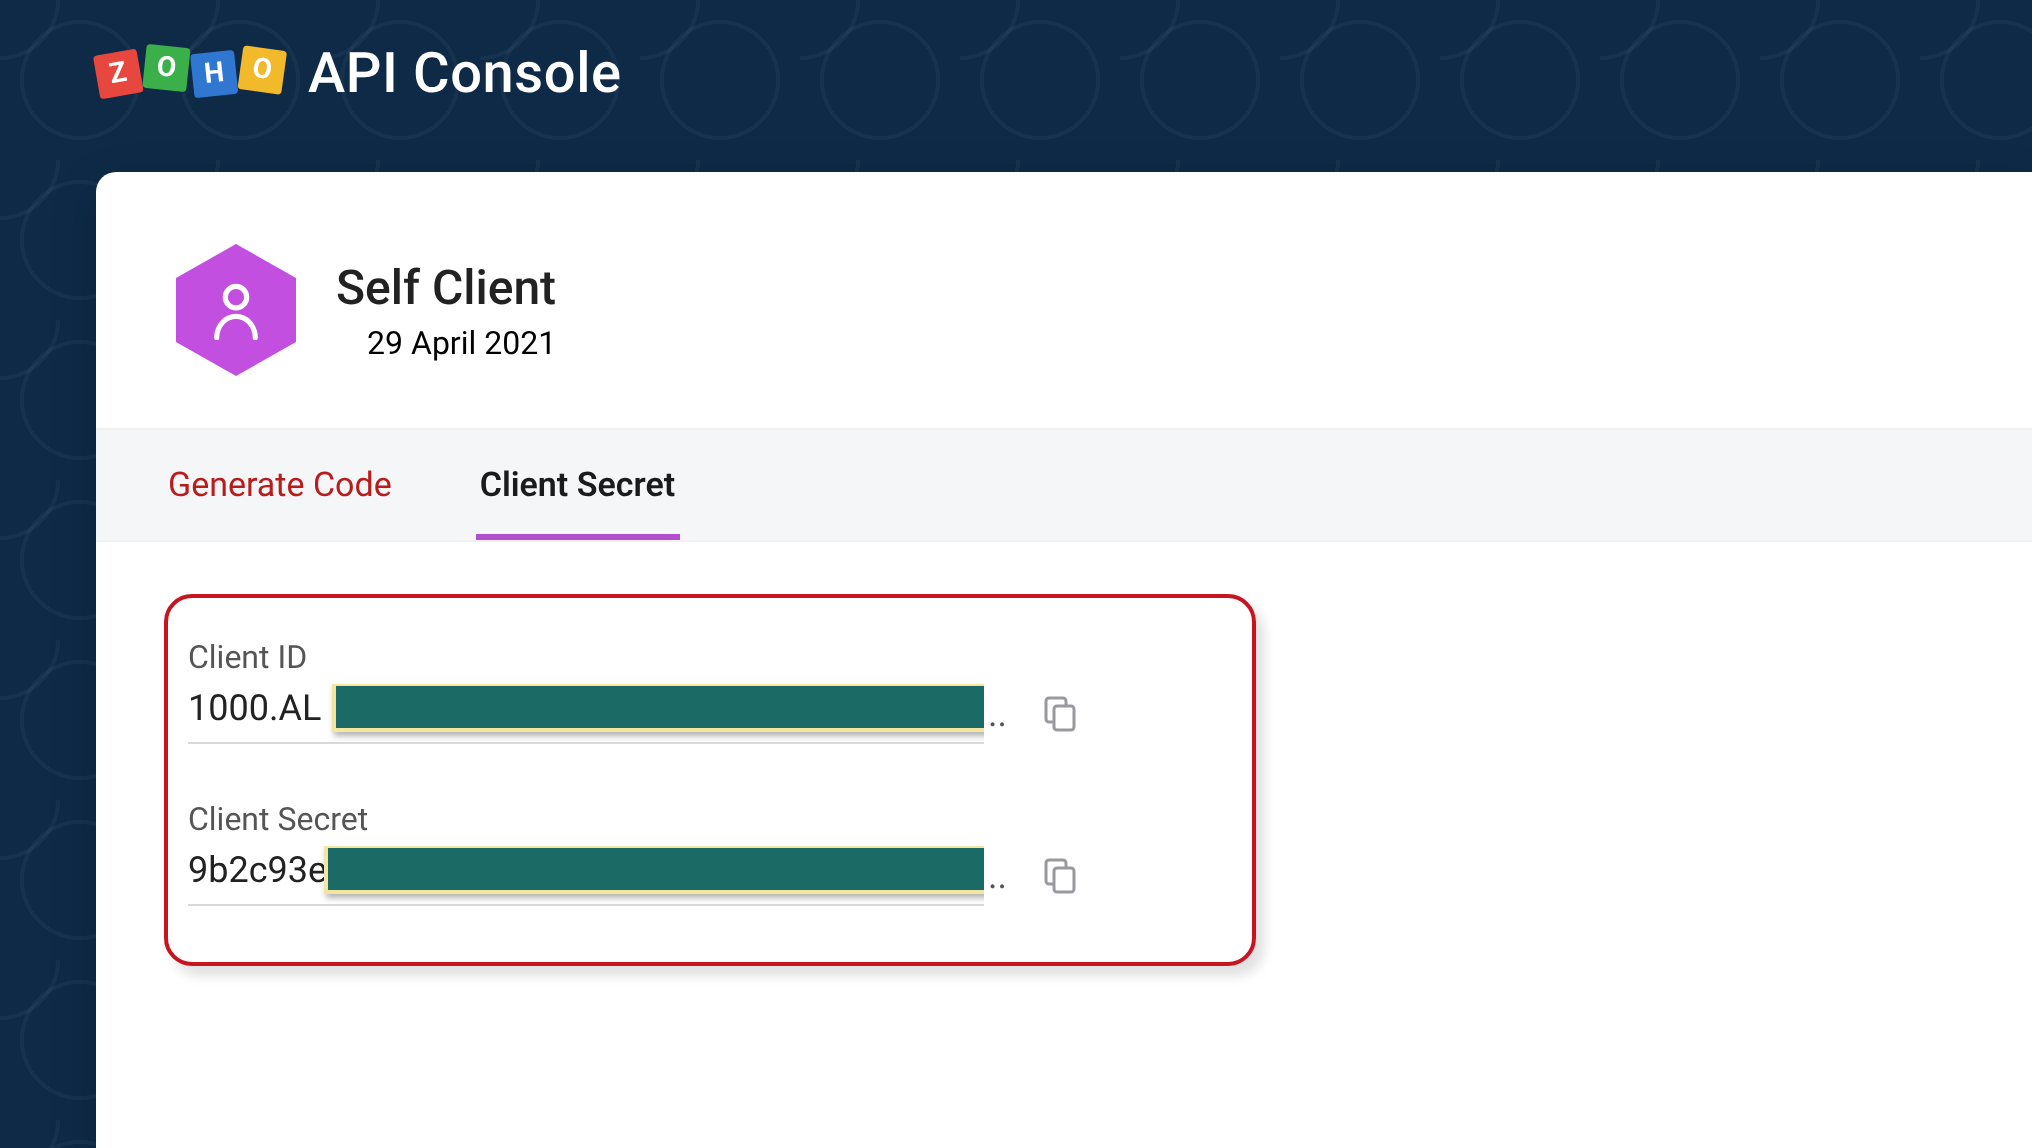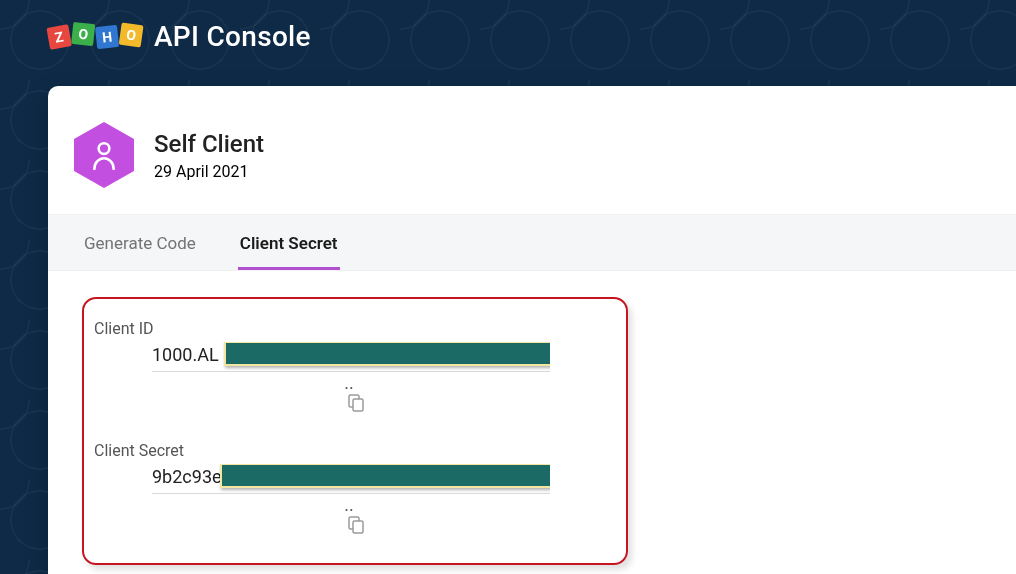--- a/index.html
+++ b/index.html
@@ -46,21 +46,22 @@
       position:absolute;
       left:48px; top:86px;
       right:0; bottom:0;
       background:#fff;
       border-top-left-radius:10px;
       box-shadow:0 8px 24px rgba(0,0,0,0.18);
     }
 
     .client-header{
       display:flex; align-items:center;
-      padding:34px 34px 24px 24px;
+      padding:34px 34px 24px 38px;
+      text-align:right;
     }
     .hexagon{
       width:64px; height:70px; position:relative; margin-right:18px;
       display:flex; align-items:center; justify-content:center;
       flex:0 0 auto;
     }
     .hex-svg{ position:absolute; inset:0; }
     .hex-icon{ position:relative; z-index:1; }
     .client-title{ font-size:24px; font-weight:500; color:#222; }
     .client-date{ font-size:16px; color:#000000; margin-top:4px; }
@@ -68,39 +69,39 @@
     .tab-bar{
       background:#f5f6f7;
       padding:0 34px;
       display:flex; gap:40px;
       border-top:1px solid #f0f0f1;
       border-bottom:1px solid #f0f0f1;
     }
     .tab{
       padding:18px 2px 14px 2px;
       font-size:17px;
-      color:#737373;
+      color:#b91c1c;
       cursor:pointer;
       border-bottom:3px solid transparent;
     }
     .tab.active{ color:#1b1b1b; font-weight:600; border-bottom-color:#b24fd0; }
 
     .secrets-area{ padding:26px 34px; }
     .highlight-box{
       width:546px;
       border:2px solid #c61521;
       border-radius:14px;
       padding:14px 18px 28px 10px;
       position:relative;
       box-shadow:4px 5px 6px rgba(0,0,0,0.12);
     }
     .field{ margin-top:6px; }
     .field + .field{ margin-top:28px; }
     .field-label{ font-size:16px; color:#555; margin-bottom:4px; }
-    .field-row{ display:flex; align-items:center;flex-direction:column; }
+    .field-row{ display:flex; align-items:center; }
     .field-value{
       font-size:18px; color:#222;
       font-family:inherit;
       white-space:nowrap; overflow:hidden;
       padding:2px 0 6px 0;
       width:398px;
       border-bottom:1px solid #d9d9dc;
       position:relative;
     }
     .ellipsis{ color:#555; font-size:18px; padding:0 6px 0 2px; }

